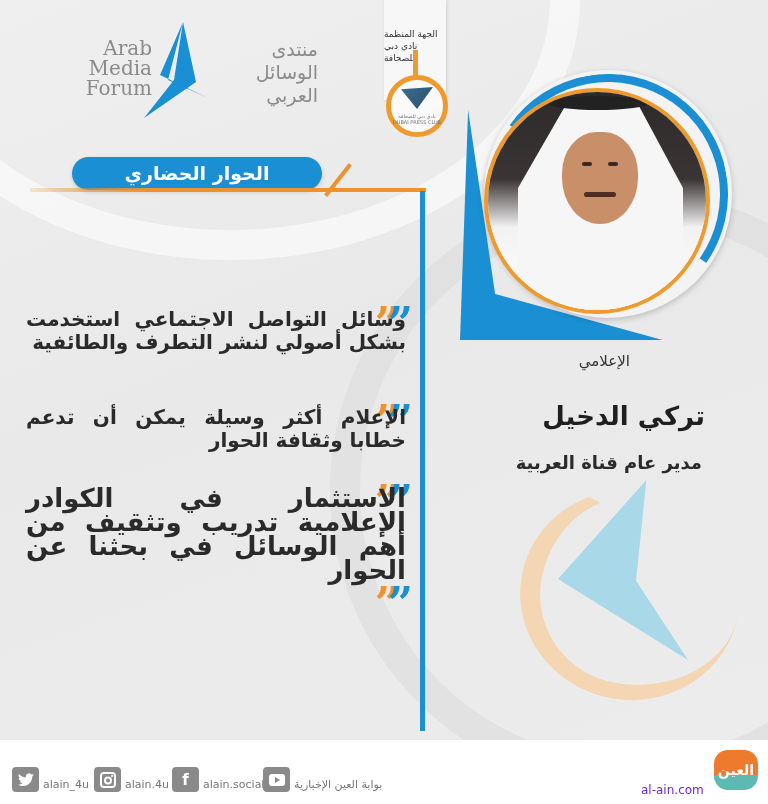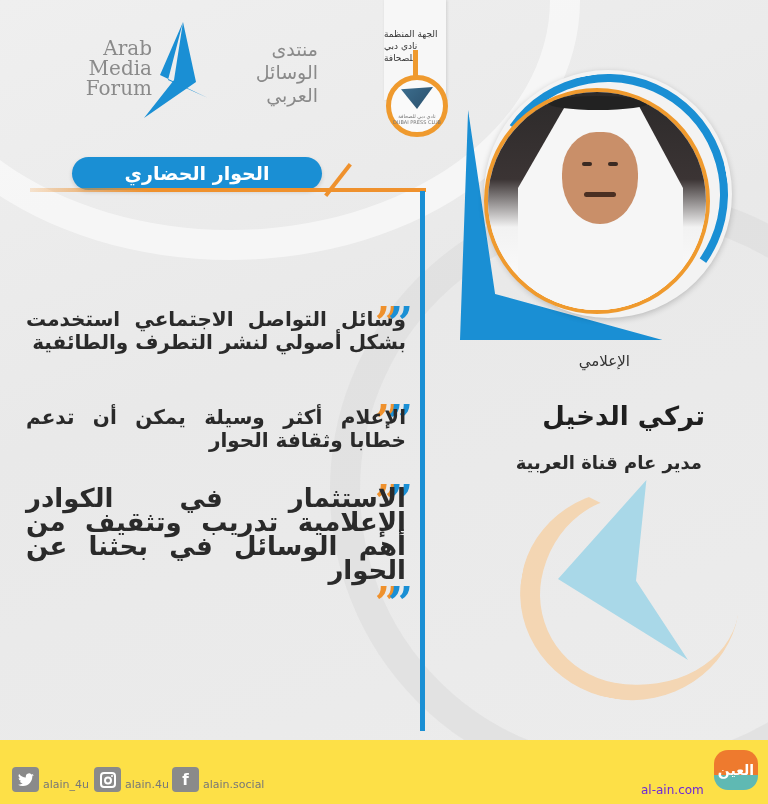--- a/index.html
+++ b/index.html
@@ -77,21 +77,21 @@
   .fade-crescent { position: absolute; left: 520px; top: 490px; width: 220px; height: 210px; border-radius: 50%;
     border-left: 20px solid #f5d4ae; border-bottom: 16px solid #f5d4ae; border-top: 6px solid transparent; border-right: 0 solid transparent;
     transform: rotate(10deg); opacity: 0.9; }
   .fade-arrow { position: absolute; left: 558px; top: 480px; width: 130px; height: 180px; background: #a9d8e8;
     clip-path: polygon(68% 0, 60% 56%, 100% 100%, 0 55%); }
 
   .hashtag { position: absolute; left: 470px; top: 700px; width: 220px; text-align: right; direction: rtl;
     font-size: 17px; color: #333; }
 
   
-  .footer { position: absolute; left: 0; top: 740px; width: 768px; height: 64px; background: #fde047; }
+  .footer { position: absolute; left: 0; top: 740px; width: 768px; height: 64px; background: #ffffff; }
   .social { position: absolute; top: 24px; height: 28px; display: flex; align-items: flex-end; gap: 4px; }
   .sicon { width: 27px; height: 25px; border-radius: 4px; background: #8a8a8a; color: #fff; display: flex;
     align-items: center; justify-content: center; font-weight: bold; font-size: 15px; }
   .slabel { font-size: 11px; color: #777; line-height: 14px; }
   .alain-url { position: absolute; left: 641px; top: 783px; font-size: 12px; color: #6d28d9; }
   .alain-logo { position: absolute; left: 714px; top: 750px; width: 44px; height: 40px; border-radius: 14px;
     background: linear-gradient(180deg, #ee7a2e 0%, #ee7a2e 62%, #5fb9b3 62%, #5fb9b3 100%); color: #fff;
     font-size: 14px; font-weight: bold; text-align: center; line-height: 40px; direction: rtl; }
 </style>
 </head>
@@ -195,15 +195,24 @@
           <circle cx="8" cy="8.5" r="3" fill="none" stroke="#fff" stroke-width="2"></circle>
           <circle cx="12" cy="4" r="1" fill="#fff"></circle>
         </svg>
     </div>
     <span class="slabel">alain.4u</span>
   </div>
   <div class="social" style="left:172px">
     <div class="sicon">f</div>
     <span class="slabel">alain.social</span>
   </div>
+  <div class="social" style="left:263px">
+    <div class="sicon">
+      <svg width="16" height="12" viewBox="0 0 16 12">
+          <rect x="0" y="0" width="16" height="12" rx="3" fill="#fff"></rect>
+          <path d="M6 3 L11 6 L6 9 Z" fill="#8a8a8a"></path>
+        </svg>
+    </div>
+    <span class="slabel" style="direction:rtl">بوابة العين الإخبارية</span>
+  </div>
 </div>
 <div class="alain-url">al-ain.com</div>
 <div class="alain-logo">العين</div>
 
 </body></html>

